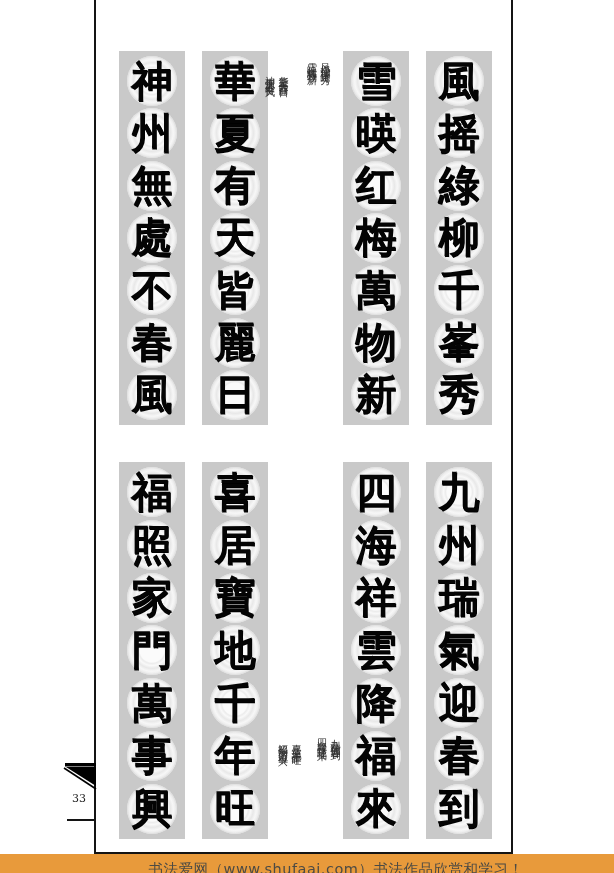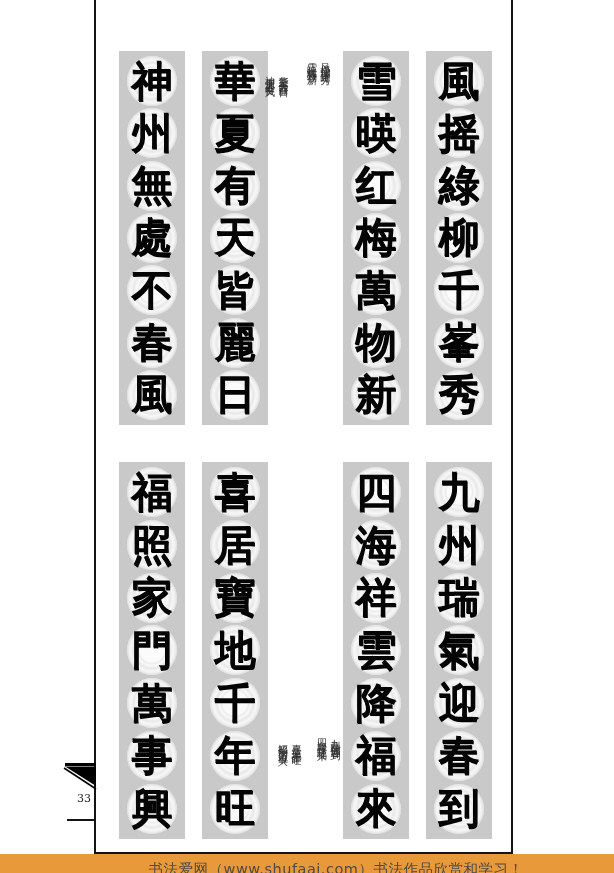--- a/index.html
+++ b/index.html
@@ -6,21 +6,21 @@
   .canvas {
     position:relative; width:614px; height:873px; background:#ffffff;
     overflow:hidden; font-family:"DejaVu Sans", sans-serif;
   }
   
   .vline { position:absolute; top:0; width:2px; height:854px; background:#141414; }
   .vline.left  { left:94px; }
   .vline.right { left:511px; }
   .hline-bottom { position:absolute; left:94px; top:852px; width:419px; height:2px; background:#141414; }
   
-  .page-number { position:absolute; left:72px; top:792px; width:24px; text-align:center;
+  .page-number { position:absolute; left:72px; top:792px; width:24px; text-align:left;
     font-family:"DejaVu Serif", serif; font-size:11px; color:#222; }
   .page-number-rule { position:absolute; left:67px; top:819px; width:29px; height:2px; background:#141414; }
   .corner-mark { position:absolute; left:58px; top:755px; }
   
   .strip {
     position:absolute; width:66px; background:#c9c9c9;
     display:flex; flex-direction:column; justify-content:space-around; align-items:center;
     padding:4px 0; box-sizing:border-box;
   }
   .strip.toprow    { top:51px;  height:374px; }

